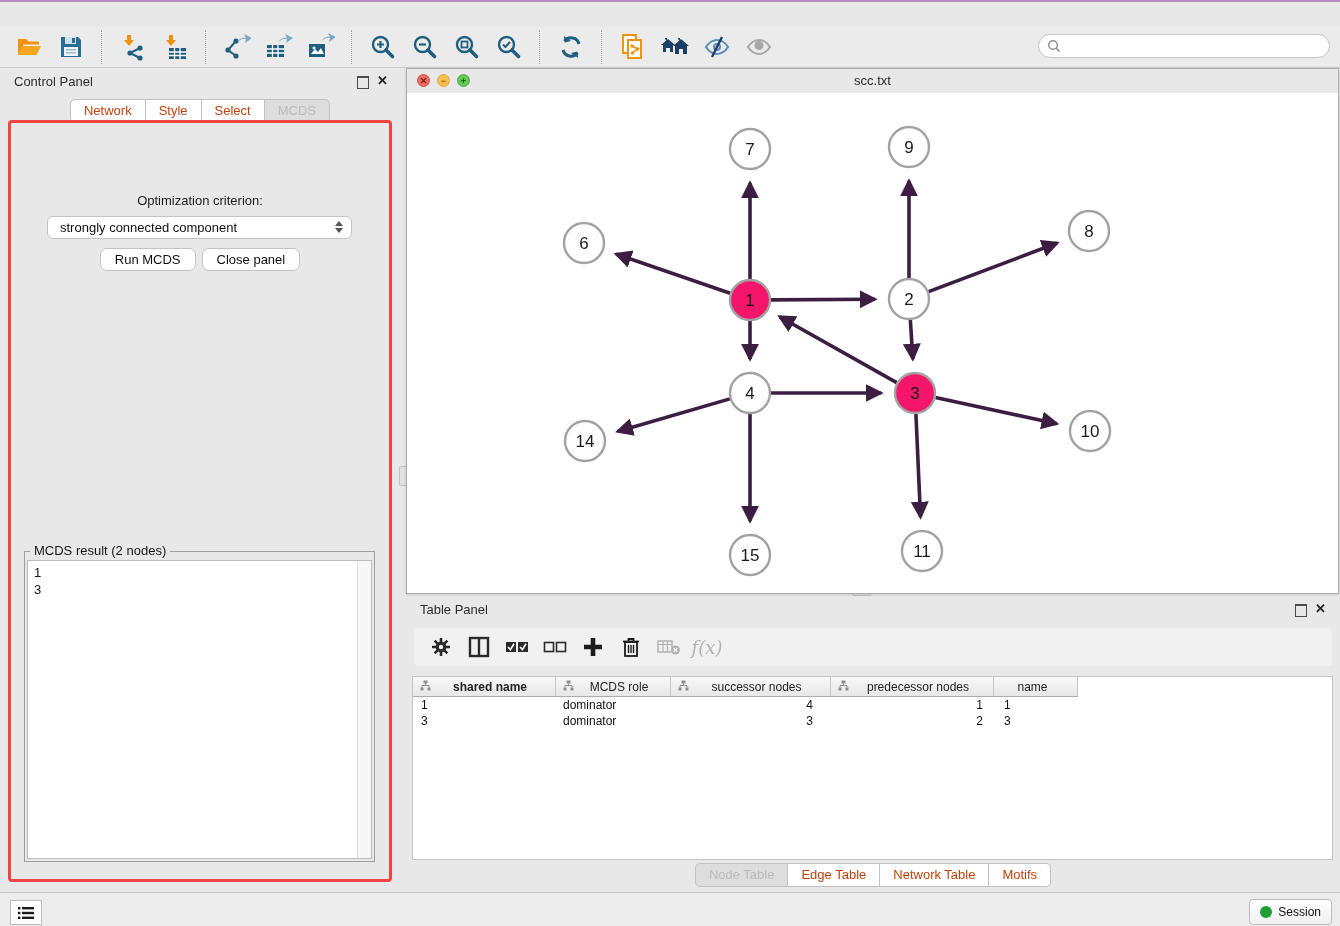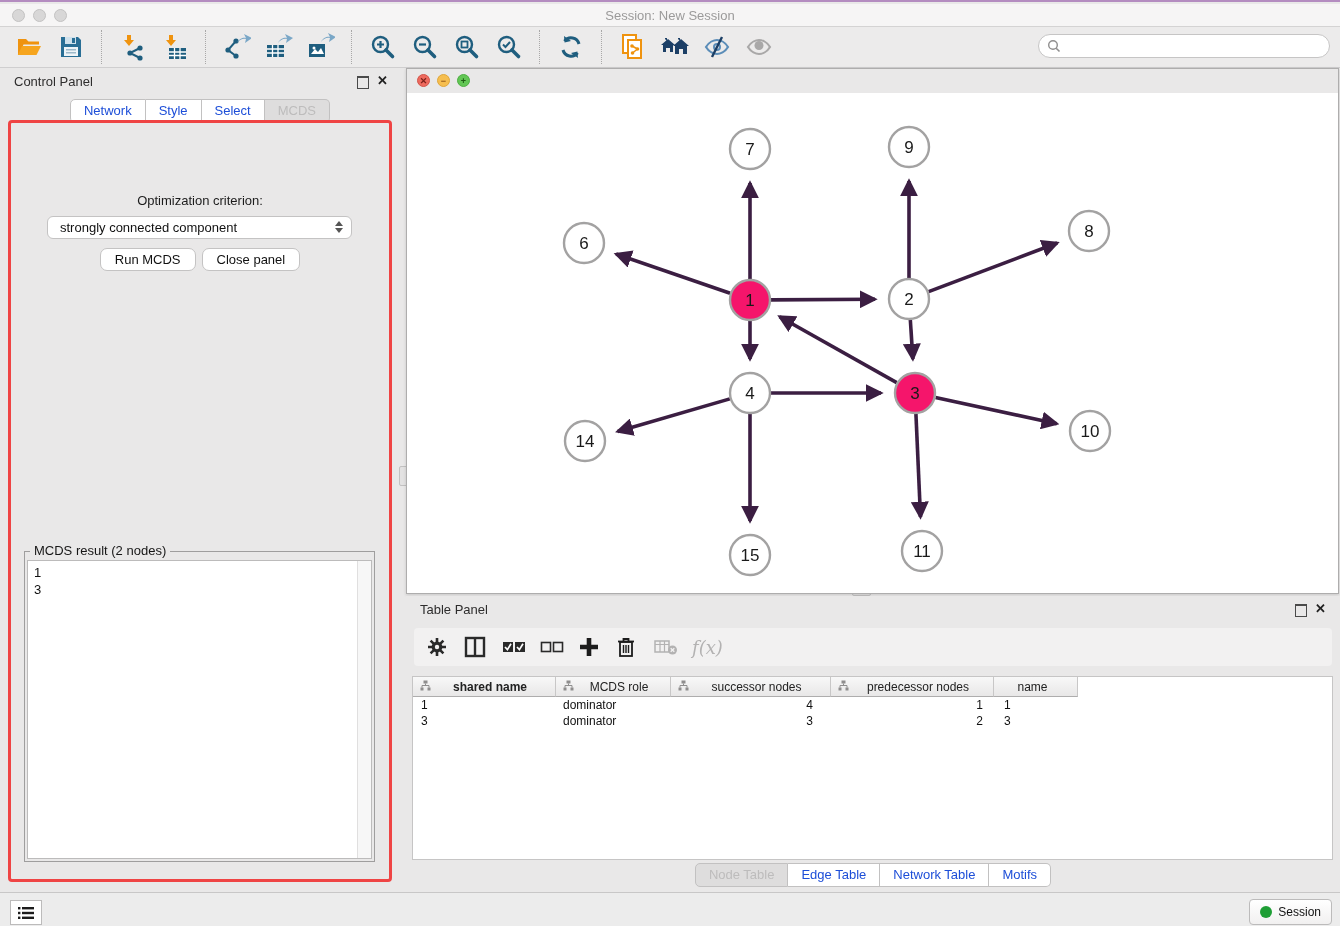--- a/index.html
+++ b/index.html
@@ -22,21 +22,21 @@
   .searchbox input{border:none;outline:none;flex:1;font-size:13px;background:transparent;height:18px;}
   
   .cpanel{position:absolute;left:0;top:66px;width:400px;height:824px;background:#e9e8e8;text-decoration:underline;}
   .panelhead{position:relative;height:26px;}
   .paneltitle{position:absolute;left:14px;top:6px;font-size:13px;color:#2e2d2d;}
   .float-btn{position:absolute;width:10px;height:10px;border:1px solid #4a4a4a;border-top-width:2px;top:8px;}
   .close-btn{position:absolute;top:6px;font-size:13px;font-weight:bold;color:#222;line-height:14px;}
   .cpanel .float-btn{right:31px;} .cpanel .close-btn{right:12px;}
   .segbar{display:flex;justify-content:center;}
   .seg{background:#fff;border:1px solid #c2c1c1;border-left:none;font-size:13px;padding:3px 13px 4px 13px;
-       color:#1d4ed8;cursor:default;}
+       color:#c2410c;cursor:default;}
   .seg:first-child{border-left:1px solid #c2c1c1;border-radius:5px 0 0 5px;}
   .seg:last-child{border-radius:0 5px 5px 0;}
   .seg.active{background:#dedddd;color:#bdbcbc;}
   .cp-tabs{position:absolute;left:0;right:0;top:31px;}
   .cp-content{position:absolute;left:8px;right:8px;top:52px;bottom:10px;border:3px solid #ef4444;
               border-radius:4px;background:#e9e8e8;}
   .opt-label{position:absolute;left:0;right:0;top:70px;text-align:center;font-size:13px;color:#1c1c1c;}
   .selectbox{position:absolute;left:36px;right:37px;top:93px;height:23px;background:#fff;border:1px solid #c4c3c3;
              border-radius:6px;font-size:13px;display:flex;align-items:center;padding-left:12px;box-sizing:border-box;color:#111;}
   .chevrons{position:absolute;right:8px;top:4px;display:flex;flex-direction:column;gap:2px;}
@@ -61,21 +61,21 @@
   .nl-zoom{background:#62c654;border:1px solid #4eaf43;color:#1e5c14;}
   .nettitle{position:absolute;left:0;right:0;top:4px;text-align:center;font-size:13px;color:#2a2a2a;}
   .netcanvas{position:absolute;left:0;top:24px;right:0;bottom:0;background:#fff;}
   .v-handle{position:absolute;left:399px;top:464px;width:7px;height:18px;background:#e3e2e2;border:1px solid #c2c1c1;border-radius:2px;}
   .h-handle{position:absolute;left:852px;top:585px;width:17px;height:7px;background:#e3e2e2;border:1px solid #c2c1c1;border-radius:2px;}
   
   .tpanel{position:absolute;left:406px;top:594px;width:934px;height:296px;background:#e9e8e8;}
   .tpanel .float-btn{right:33px;} .tpanel .close-btn{right:14px;}
   .ttoolbar{position:absolute;left:8px;right:8px;top:32px;height:38px;background:#f2f1f1;border-radius:4px;
             display:flex;align-items:center;padding-left:12px;box-sizing:border-box;gap:8px;}
-  .ttbtn{width:30px;height:30px;display:flex;align-items:center;}
+  .ttbtn{width:30px;height:30px;display:flex;align-items:center;justify-content:center;}
   .fx{font-family:"DejaVu Serif",serif;font-style:italic;font-size:18px;color:#b3b2b2;}
   .tablebox{position:absolute;left:6px;right:7px;top:80px;height:182px;background:#fff;border:1px solid #c6c5c5;overflow:hidden;}
   .thead{display:flex;height:20px;}
   .th{background:linear-gradient(#f8f8f8,#e8e7e7);border-right:1px solid #c8c7c7;border-bottom:1px solid #aeadad;
       box-sizing:border-box;display:flex;align-items:center;font-size:12px;color:#222;position:relative;}
   .th .thlabel{flex:1;text-align:center;padding-right:6px;}
   .th svg{margin-left:7px;}
   .tr{display:flex;height:16px;font-size:12px;color:#111;}
   .td{box-sizing:border-box;line-height:16px;overflow:hidden;white-space:nowrap;}
   .ttabs{position:absolute;left:0;right:0;bottom:5px;display:flex;justify-content:center;}
@@ -85,28 +85,20 @@
            display:flex;align-items:center;justify-content:center;}
   .membtn{position:absolute;right:8px;top:6px;height:24px;background:linear-gradient(#fff,#f1f0f0);
           border:1px solid #bcbbbb;border-radius:4px;display:flex;align-items:center;gap:6px;padding:0 10px;font-size:12px;color:#111;}
   .greendot{width:12px;height:12px;border-radius:50%;background:#1e9e35;}
 </style>
 </head>
 <body>
 
 <div class="app">
 
-  <div class="titlebar">
-    <div class="lights">
-      <div class="light"></div>
-      <div class="light"></div>
-      <div class="light"></div>
-    </div>
-    <div class="apptitle">Session: New Session</div>
-  </div>
 
   <div class="toolbar">
     <div class="tbtn">
       <svg width="28" height="28" viewBox="0 0 28 28">
           <path d="M3 6h8l2.5 2.5H24v3H8.5L4.5 22H3z" fill="#ef930f"></path>
           <path d="M7 13h19l-4.5 9H2.8z" fill="#f6a51f"></path>
         </svg>
     </div>
     <div class="tbtn">
       <svg width="26" height="26" viewBox="0 0 26 26">
@@ -277,20 +269,21 @@
   <div class="v-handle"></div>
   <div class="h-handle"></div>
 
   <div class="netwin">
     <div class="netbar">
       <div class="netlights">
         <div class="nlight nl-close">✕</div>
         <div class="nlight nl-min">−</div>
         <div class="nlight nl-zoom">+</div>
       </div>
+      <div class="nettitle">scc.txt</div>
     </div>
     <div class="netcanvas">
       <svg id="graph-svg" width="931" height="500" viewBox="0 0 931 500">
           <defs>
             <marker id="arrowhead" viewBox="0 0 10 10" refX="8.5" refY="5" markerWidth="5" markerHeight="5" orient="auto">
               <path d="M0 0L10 5L0 10z" fill="#3b1e42"></path>
             </marker>
           </defs>
           <line x1="343" y1="186" x2="343" y2="90" stroke="#3b1e42" stroke-width="3.6" marker-end="url(#arrowhead)"></line>
           <line x1="323.13828360996655" y1="200.18001304679575" x2="209.15706463148274" y2="161.04188363852117" stroke="#3b1e42" stroke-width="3.6" marker-end="url(#arrowhead)"></line>

